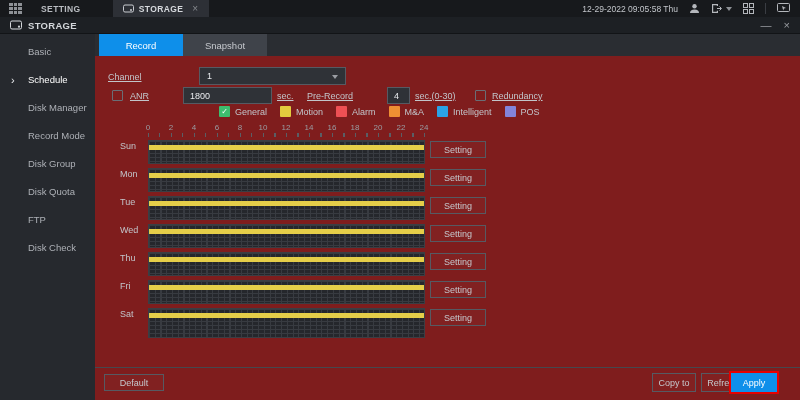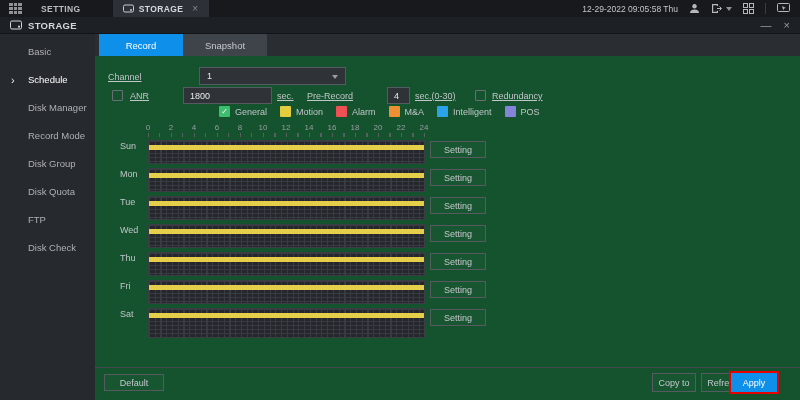--- a/index.html
+++ b/index.html
@@ -31,21 +31,21 @@
   .win-ctrls span { cursor:default; line-height:10px; }
 
   
   .body { display:flex; height:366px; }
   .sidebar { width:95px; background:#26292e; padding-top:4px; flex:none; }
   .side-item { position:relative; height:28px; line-height:28px; padding-left:28px;
     font-size:9.5px; color:#aeb1b7; cursor:pointer; white-space:nowrap; }
   .side-item.active { color:#ffffff; }
   .side-item .arrow { position:absolute; left:11px; top:0; color:#e9ebee; font-size:11px; }
 
-  .content { position:relative; flex:1; background:#14532d; }
+  .content { position:relative; flex:1; background:#7f1d1d; }
 
   
   .tabstrip { height:22px; background:#2a2d32; display:flex; padding-left:4px; }
   .ctab { width:84px; display:flex; align-items:center; justify-content:center; font-size:9.5px;
     background:#3f434a; color:#c6c9ce; cursor:pointer; }
   .ctab.active { background:#0e8fea; color:#fff; }
 
   
   .f-label { position:absolute; color:#c2c5ca;text-decoration:underline; }
   .row-channel { position:absolute; left:0; top:33px; width:100%; height:18px; }

